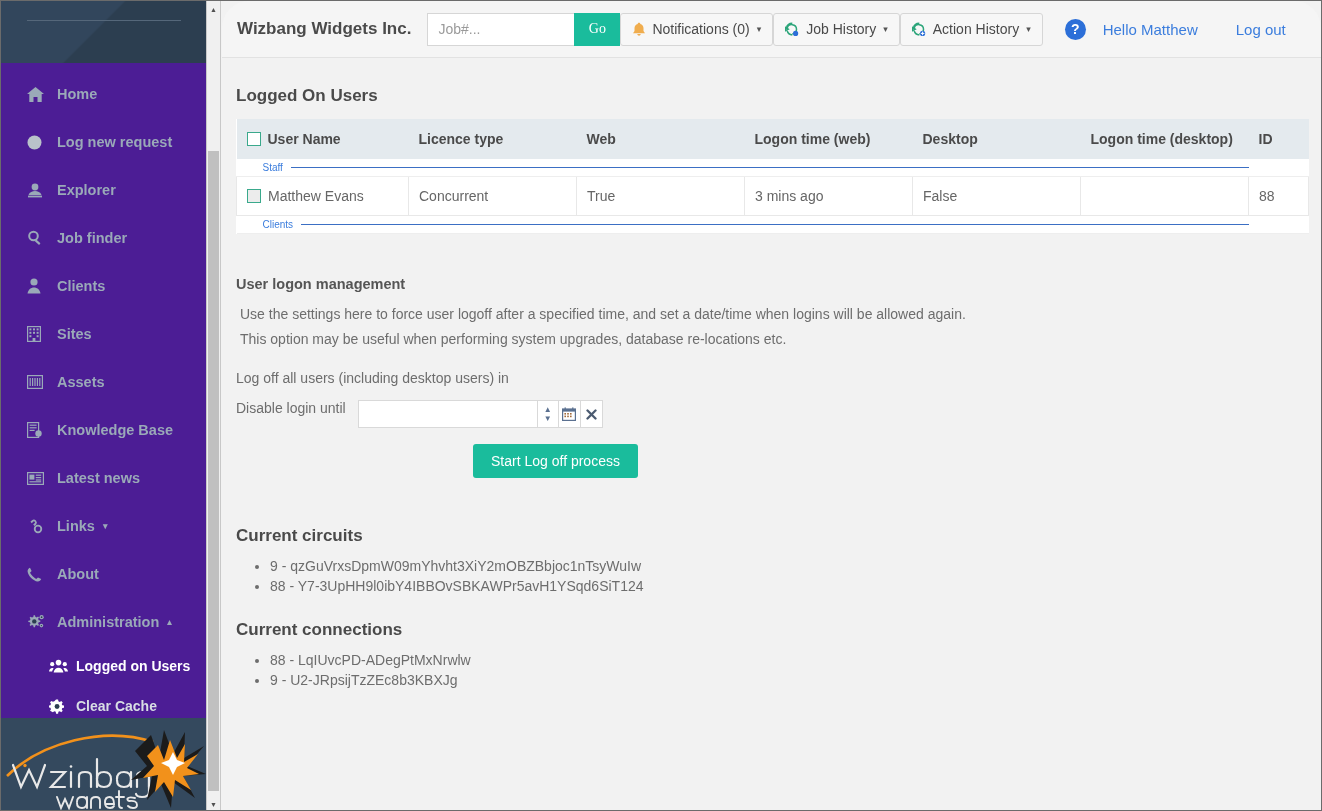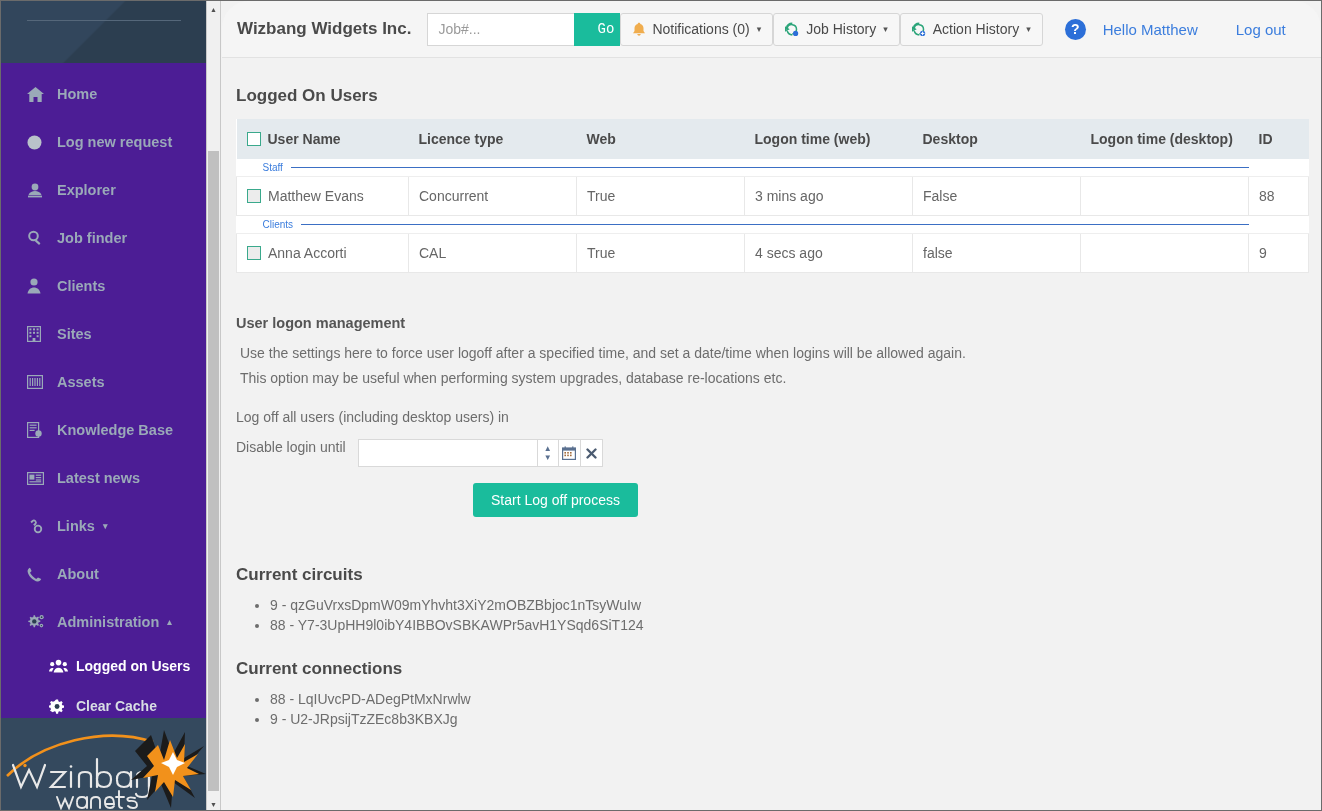--- a/index.html
+++ b/index.html
@@ -161,23 +161,22 @@
     outline: none;
     background: #fff;
   }
   .search-group input::placeholder { color: #9a9a9a; }
   .search-go {
     width: 46px; height: 33px;
     background: #1abc9c;
     color: #fff;
     border: none;
     font-size: 14px;
-    font-family: Liberation Mono, monospace;
-    cursor: pointer;
-    text-align: right;
+    font-family: Liberation Serif, serif;
+    cursor: pointer;
   }
   .hdr-btn {
     display: inline-flex;
     align-items: center;
     height: 33px;
     padding: 0 11px;
     margin-left: 0;
     background: #f7f7f7;
     border: 1px solid #d6d6d6;
     border-radius: 3px;
@@ -679,31 +678,20 @@
 
           <tr class="grouprow">
             <td colspan="6">
               <div class="grp-line">
                 <span class="grp-label">Clients</span>
                 <span class="grp-bar"></span>
               </div>
             </td>
             <td></td>
           </tr>
-          <tr>
-            <td>
-              <span class="cbx"></span><span>Anna Accorti</span>
-            </td>
-            <td>CAL</td>
-            <td>True</td>
-            <td>4 secs ago</td>
-            <td>false</td>
-            <td></td>
-            <td>9</td>
-          </tr>
         </tbody>
       </table>
 
       <div class="blk">
         <h3 class="sec3">User logon management</h3>
         <p class="para">Use the settings here to force user logoff after a specified time, and set a date/time when logins will be allowed again.</p>
         <p class="para">This option may be useful when performing system upgrades, database re-locations etc.</p>
         <div class="logoff-line">Log off all users (including desktop users) in</div>
 
         <div class="date-row">

